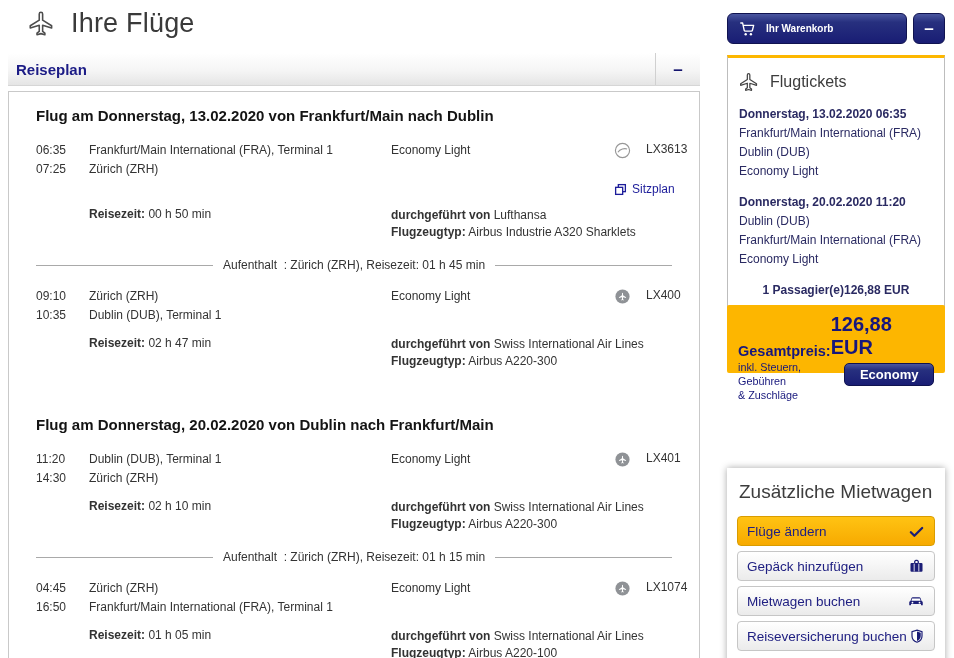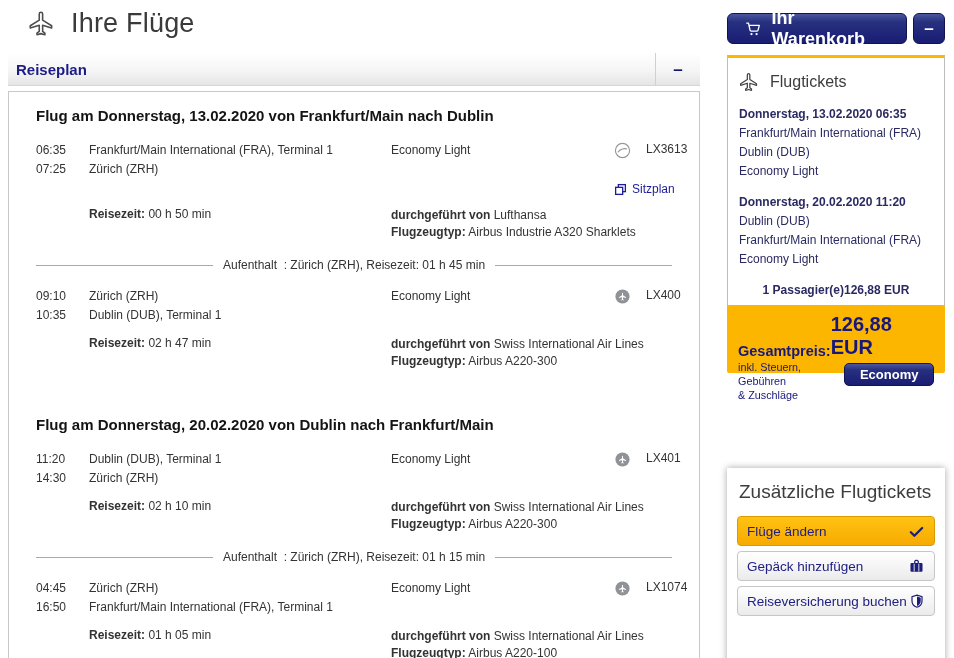--- a/index.html
+++ b/index.html
@@ -43,21 +43,21 @@
   b.lbl { font-weight:bold; }
 
   .stopover { display:flex; align-items:center; margin:17px 27px 15px; color:#333; }
   .stopover .line { flex:1; height:1px; background:#a9a9a9; }
   .stopover .stext { padding:0 10px; white-space:pre; }
 
   
   .navy-grad { background:linear-gradient(180deg,#4a569f 0%,#27307f 28%,#191d74 100%); border:1px solid #101350; }
   .cart-header { position:absolute; left:727px; top:13px; width:218px; display:flex; gap:6px; }
   .cart-btn { flex:1; height:31px; border-radius:6px; display:flex; align-items:center; gap:9px;
-              color:#fff; font-weight:bold; font-size:18px; padding:0 16px; cursor:pointer; }
+              color:#fff; font-weight:bold; font-size:10px; padding:0 10px; cursor:pointer; }
   .cart-min { width:32px; height:31px; border-radius:6px; color:#fff; font-weight:bold; font-size:17px;
               display:flex; align-items:center; justify-content:center; cursor:pointer; }
 
   .tickets { position:absolute; left:727px; top:55px; width:218px; height:264px;
              border:1px solid #bdbdbd; border-top:3px solid #fdb700; border-bottom:3px solid #fdb700;
              background:#fff; padding:10px 11px 0; }
   .tickets-title { display:flex; align-items:center; gap:11px; font-size:16px; color:#3c3c3c; margin:4px 0 13px; }
   .titem { color:#2a2a62; line-height:19px; margin-bottom:12px; }
   .titem .tdate { font-weight:bold; }
   .titem span { display:block; }
@@ -305,21 +305,21 @@
   <div class="total-row2">
     <div class="total-note">
       <span>inkl. Steuern, Gebühren</span>
       <span>&amp; Zuschläge</span>
     </div>
     <div class="weiter-btn navy-grad">Economy</div>
   </div>
 </div>
 
 <div class="extras">
-  <div class="extras-title">Zusätzliche Flugtickets</div>
+  <div class="extras-title">Zusätzliche Mietwagen</div>
 
   <div class="extra-row active">
     <span>Flüge ändern</span>
     <span class="exicon">
       <svg width="17" height="17" viewBox="0 0 24 24">
           <path d="M4 13l5 5L20 7" fill="none" stroke="#1b1d76" stroke-width="3.2" stroke-linecap="round" stroke-linejoin="round"></path>
         </svg>
     </span>
   </div>
 
@@ -328,20 +328,31 @@
     <span class="exicon">
       <svg width="17" height="17" viewBox="0 0 24 24">
         <path d="M9.5 7V5.2A1.7 1.7 0 0 1 11.2 3.5h1.6a1.7 1.7 0 0 1 1.7 1.7V7" fill="none" stroke="#1b1d76" stroke-width="1.8"></path>
         <rect x="3.5" y="7" width="17" height="12.5" rx="1.5" fill="#1b1d76"></rect>
         <line x1="8.7" y1="8" x2="8.7" y2="19" stroke="#fff" stroke-width="1.2"></line>
         <line x1="15.3" y1="8" x2="15.3" y2="19" stroke="#fff" stroke-width="1.2"></line>
       </svg>
     </span>
   </div>
 
+  <div class="extra-row">
+    <span>Mietwagen buchen</span>
+    <span class="exicon">
+      <svg width="18" height="18" viewBox="0 0 24 24">
+        <path d="M4.6 12l1.3-3.6A2 2 0 0 1 7.8 7h8.4a2 2 0 0 1 1.9 1.4L19.4 12c.9.2 1.6 1 1.6 2v3.5h-2.3V16H5.3v1.5H3V14c0-1 .7-1.8 1.6-2z" fill="#1b1d76"></path>
+        <path d="M6.8 8.8h10.4l.9 2.7H5.9z" fill="#fff"></path>
+        <circle cx="7.3" cy="14.2" r="1.2" fill="#fff"></circle>
+        <circle cx="16.7" cy="14.2" r="1.2" fill="#fff"></circle>
+      </svg>
+    </span>
+  </div>
 
   <div class="extra-row">
     <span>Reiseversicherung buchen</span>
     <span class="exicon">
       <svg width="16" height="17" viewBox="0 0 24 24">
         <path d="M12 2.5l7.5 2.4v6.3c0 4.7-3.2 7.9-7.5 9.4-4.3-1.5-7.5-4.7-7.5-9.4V4.9z" fill="#fff" stroke="#1b1d76" stroke-width="1.8"></path>
         <path d="M12 4.6l5.6 1.8v4.9c0 3.6-2.4 6.1-5.6 7.4z" fill="#1b1d76"></path>
       </svg>
     </span>
   </div>

